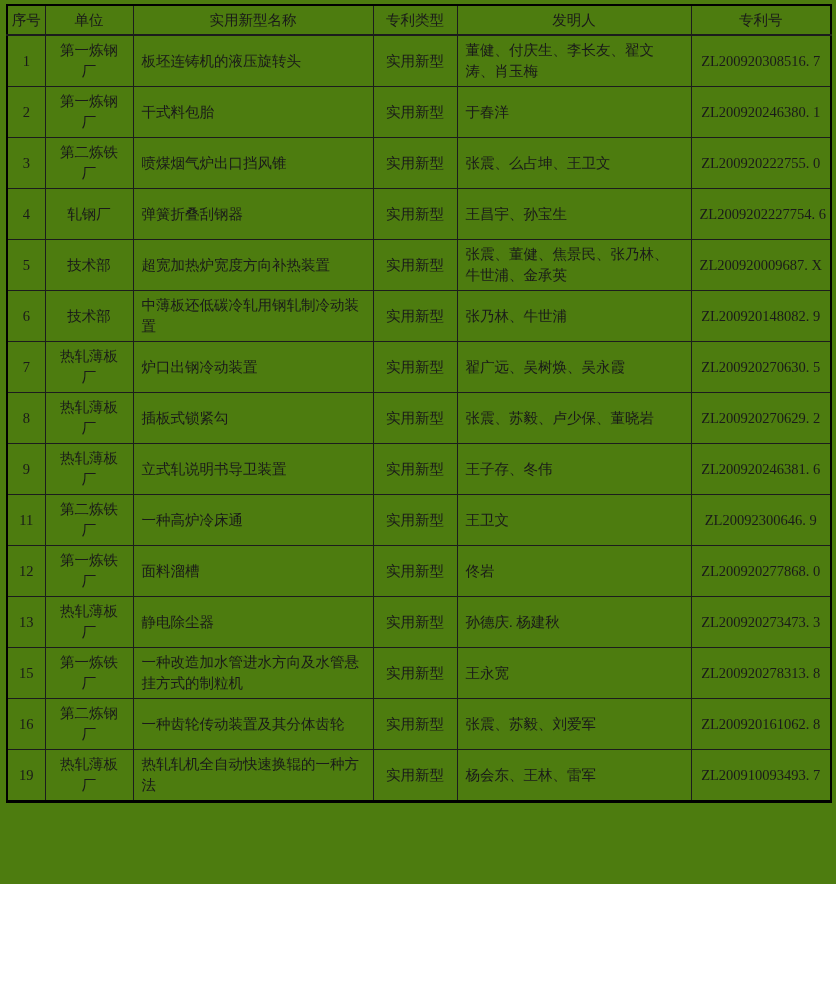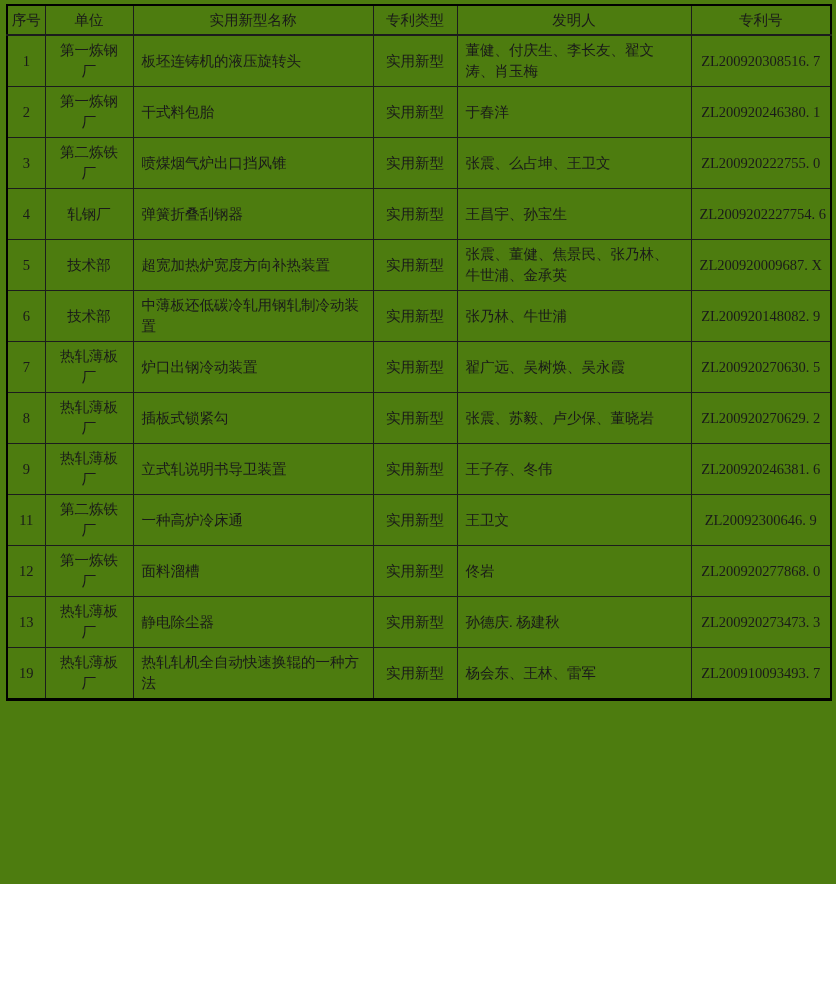--- a/index.html
+++ b/index.html
@@ -185,20 +185,36 @@
         </tr>
         <tr>
           <td class="col-index">13</td>
           <td class="col-unit">热轧薄板厂</td>
           <td class="col-name">静电除尘器</td>
           <td class="col-type">实用新型</td>
           <td class="col-inventors">孙德庆. 杨建秋</td>
           <td class="col-patent">ZL200920273473. 3</td>
         </tr>
         <tr>
+          <td class="col-index">15</td>
+          <td class="col-unit">第一炼铁厂</td>
+          <td class="col-name">一种改造加水管进水方向及水管悬挂方式的制粒机</td>
+          <td class="col-type">实用新型</td>
+          <td class="col-inventors">王永宽</td>
+          <td class="col-patent">ZL200920278313. 8</td>
+        </tr>
+        <tr>
+          <td class="col-index">16</td>
+          <td class="col-unit">第二炼钢厂</td>
+          <td class="col-name">一种齿轮传动装置及其分体齿轮</td>
+          <td class="col-type">实用新型</td>
+          <td class="col-inventors">张震、苏毅、刘爱军</td>
+          <td class="col-patent">ZL200920161062. 8</td>
+        </tr>
+        <tr>
           <td class="col-index">19</td>
           <td class="col-unit">热轧薄板厂</td>
           <td class="col-name">热轧轧机全自动快速换辊的一种方法</td>
           <td class="col-type">实用新型</td>
           <td class="col-inventors">杨会东、王林、雷军</td>
           <td class="col-patent">ZL200910093493. 7</td>
         </tr>
       </tbody>
   </table>
 </div>

